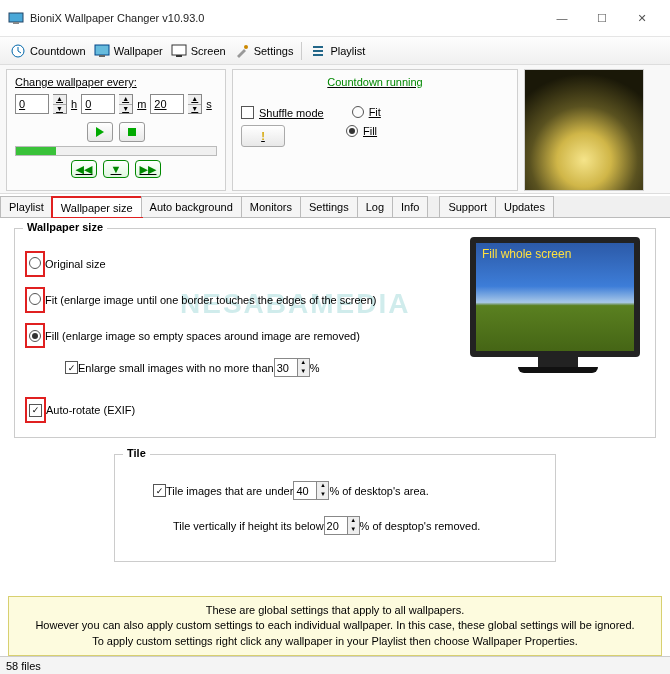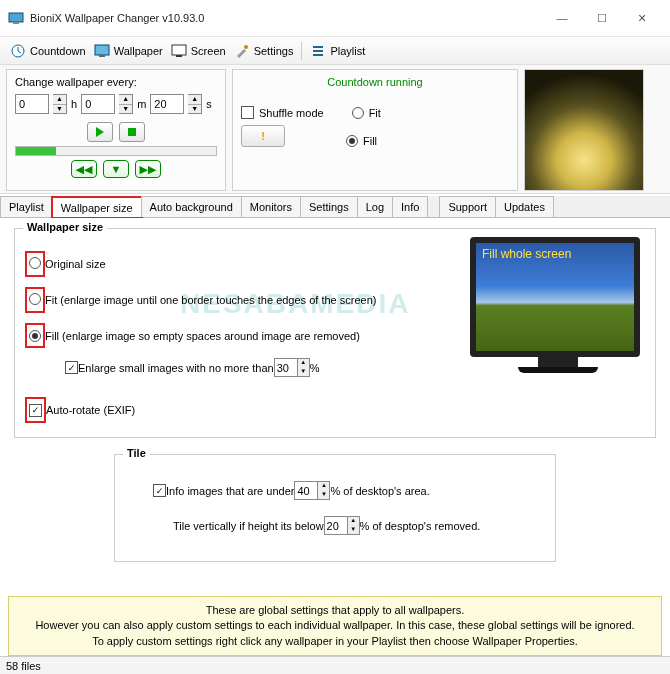--- a/index.html
+++ b/index.html
@@ -7,38 +7,38 @@
 .titlebar { display: flex; align-items: center; height: 37px; padding: 0 8px; background: #fff; border-bottom: 1px solid #e5e5e5; }
 .titlebar .ic { width: 16px; height: 16px; margin-right: 6px; }
 .title-text { flex: 1; color: #222; }
 .winbtns { display: flex; gap: 0; }
 .winbtn { width: 40px; height: 24px; display: flex; align-items: center; justify-content: center; color: #555; }
 .toolbar { display: flex; align-items: center; height: 28px; padding: 2px 6px; gap: 0; background: linear-gradient(#fdfdfd,#f0f0f0); border-bottom: 1px solid #ddd; }
 .tbitem { display: flex; align-items: center; gap: 4px; padding: 2px 4px; cursor: pointer; }
 .tbitem .ic { width: 16px; height: 16px; }
 .sep { width: 1px; height: 18px; background: #ccc; margin: 0 4px; }
 .panels { display: flex; gap: 6px; padding: 4px 6px 2px; background: #f8f8f8; border-bottom: 1px solid #ddd; }
-.panel { border: 1px solid #d0d0d0; background: #fcfcfc; padding: 6px 8px; position: relative; }
+.panel { border: 1px solid #d0d0d0; background: #fcfcfc; padding: 6px 8px; position: relative; text-decoration: underline; }
 .panel.left { width: 220px; }
 .panel.mid { width: 286px; }
 .panel.right { width: 120px; height: 122px; padding: 0; background: linear-gradient(180deg,#2a2813 0%, #3b3a18 40%, #8b7a2a 60%, #dfc85a 100%); }
 .tree-arch { position:absolute; inset:0; background: radial-gradient(circle at 50% 75%, #f5e48a 0%, #d0b648 25%, #5a5220 50%, #1a1808 80%); }
 .interval-row { display: flex; align-items: center; gap: 4px; margin: 6px 0 8px; }
 .numbox { width: 34px; height: 20px; border: 1px solid #888; display: flex; align-items: center; padding: 0 3px; background: #fff; }
 .spin { width: 14px; height: 20px; border: 1px solid #888; border-left: none; display:flex; flex-direction:column; background:#eee; }
 .spin div { flex:1; font-size:7px; text-align:center; line-height:8px; border-bottom:1px solid #aaa; }
 .spin div:last-child { border-bottom:none; }
 .playrow { display:flex; justify-content:center; gap:6px; margin:4px 0; }
 .pbtn { width:26px; height:20px; border:1px solid #999; border-radius:3px; background:linear-gradient(#fff,#e8e8e8); display:flex; align-items:center; justify-content:center; }
 .progress { height:10px; border:1px solid #bbb; margin:4px 0; background:#f0f0f0; position:relative; }
 .progress-fill { position:absolute; left:0; top:0; bottom:0; width:20%; background:#3ac23a; }
 .navrow { display:flex; justify-content:center; gap:6px; }
 .navbtn { width:26px; height:18px; border:1px solid #008800; border-radius:4px; background:linear-gradient(#fff,#dff7df); color:#008800; display:flex; align-items:center; justify-content:center; }
 .countdown-title { color:#008800; text-align:center; margin-bottom:18px; }
-.midrow { display:flex; align-items:flex-end; gap:28px; margin:6px 0; }
+.midrow { display:flex; align-items:flex-start; gap:28px; margin:6px 0; }
 .chk { width:13px; height:13px; border:1px solid #555; display:inline-flex; align-items:center; justify-content:center; background:#fff; font-size:9px; }
 .radio { width:12px; height:12px; border:1px solid #555; border-radius:50%; display:inline-flex; align-items:center; justify-content:center; }
 .radio.inner::after { content:""; width:6px; height:6px; background:#333; border-radius:50%; }
 .alertbtn { width:44px; height:22px; border:1px solid #aaa; border-radius:3px; background:linear-gradient(#fff,#e8e8e8); display:flex; align-items:center; justify-content:center; color:#d4a500; font-weight:bold; }
 .tabs { display:flex; border-bottom:1px solid #bbb; background:#f0f0f0; margin-top:2px; }
 .tab { padding:4px 8px; border:1px solid #bbb; border-bottom:none; background:#f5f5f5; margin-right:-1px; cursor:pointer; position:relative; }
 .tab.active { background:#fff; top:1px; }
 .tab.hl { outline:2px solid #e02020; outline-offset:-1px; }
 .content { padding:10px 14px; position:relative; background:#fff; height:370px; }
 .group { border:1px solid #ccc; padding:12px 10px 10px; position:relative; }
@@ -239,21 +239,21 @@
     <div class="opt-row" style="margin-top:20px">
       <span class="redbox"><span class="chk">✓</span></span>
       <span>Auto-rotate (EXIF)</span>
     </div>
   </div>
 
   <div class="tile-group">
     <div class="group-title">Tile</div>
     <div class="opt-row" style="justify-content:flex-start;margin-left:26px">
       <span class="chk">✓</span>
-      <span>Info images that are under</span>
+      <span>Tile images that are under</span>
       <div class="mini-spin">
           <input value="40" style="">
           <div class="sp">
             <div>▲</div>
             <div>▼</div>
           </div>
         </div>
       <span>% of desktop's area.</span>
     </div>
     <div class="opt-row" style="justify-content:flex-start;margin-left:46px;margin-top:16px">

